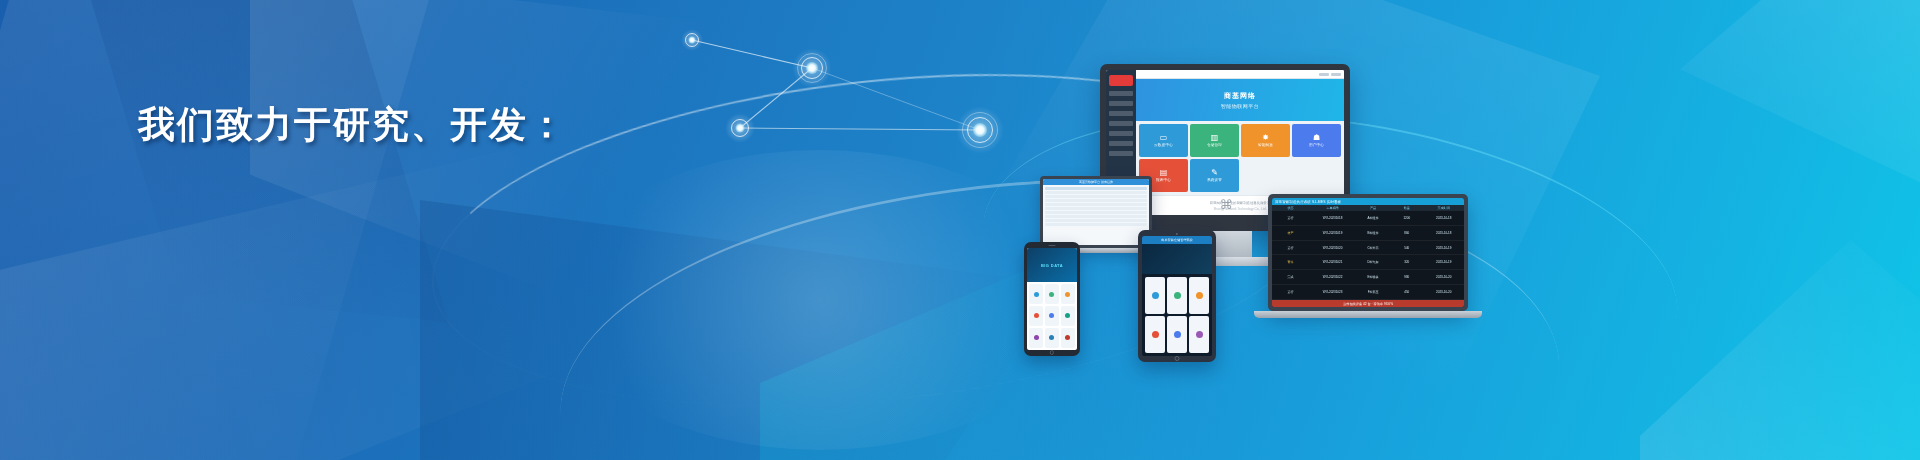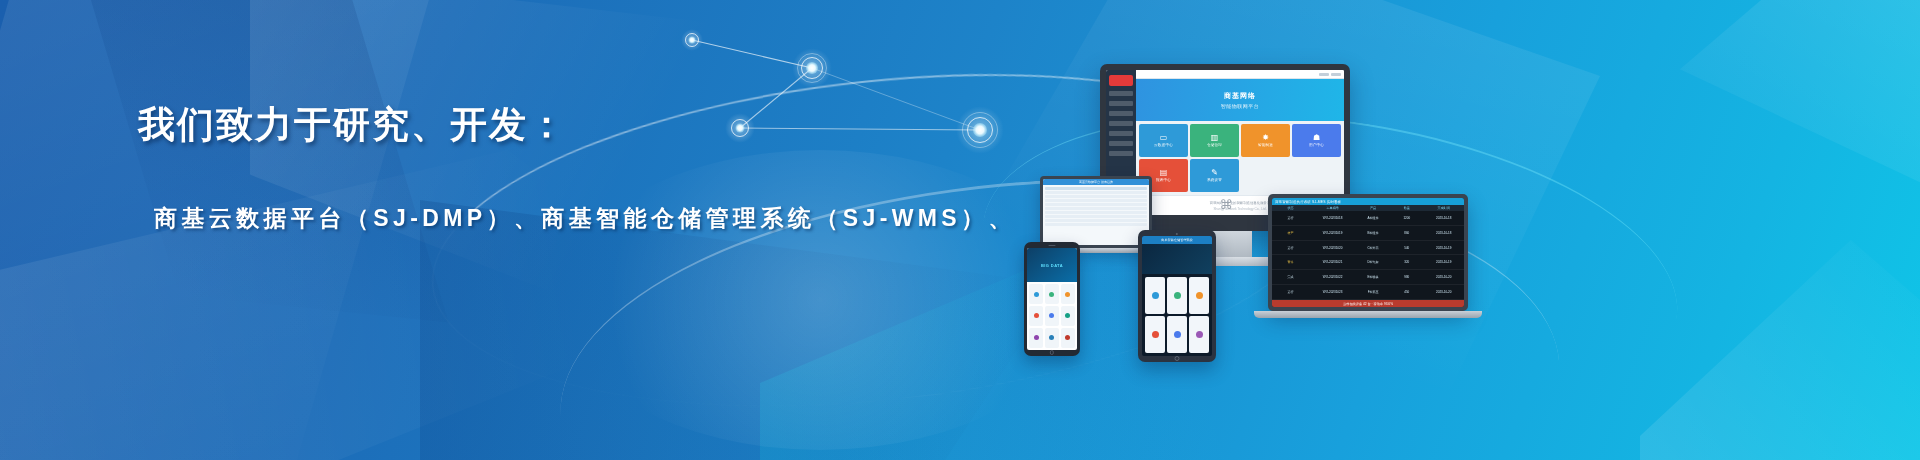--- a/index.html
+++ b/index.html
@@ -316,21 +316,20 @@
       <div class="halo" style="width:48px;height:48px;"></div>
       <div class="ring2" style="width:36px;height:36px;"></div>
       <div class="ring" style="width:26px;height:26px;"></div>
       <div class="core" style="width:14px;height:14px;"></div>
     </div>
   </div>
 
   <div class="copy">
     <div class="headline">我们致力于研究、开发：</div>
     <div class="sub-block">
-      <div class="sub-line indent">商基云数据平台（SJ-DMP）、商基智能仓储管理系统（SJ-WMS）、</div>
     </div>
   </div>
 
   <div class="devices">
 
     <div class="imac">
       <div class="imac-body">
         <div class="imac-screen">
           <div class="dash-side">
             <div class="brand"></div>

